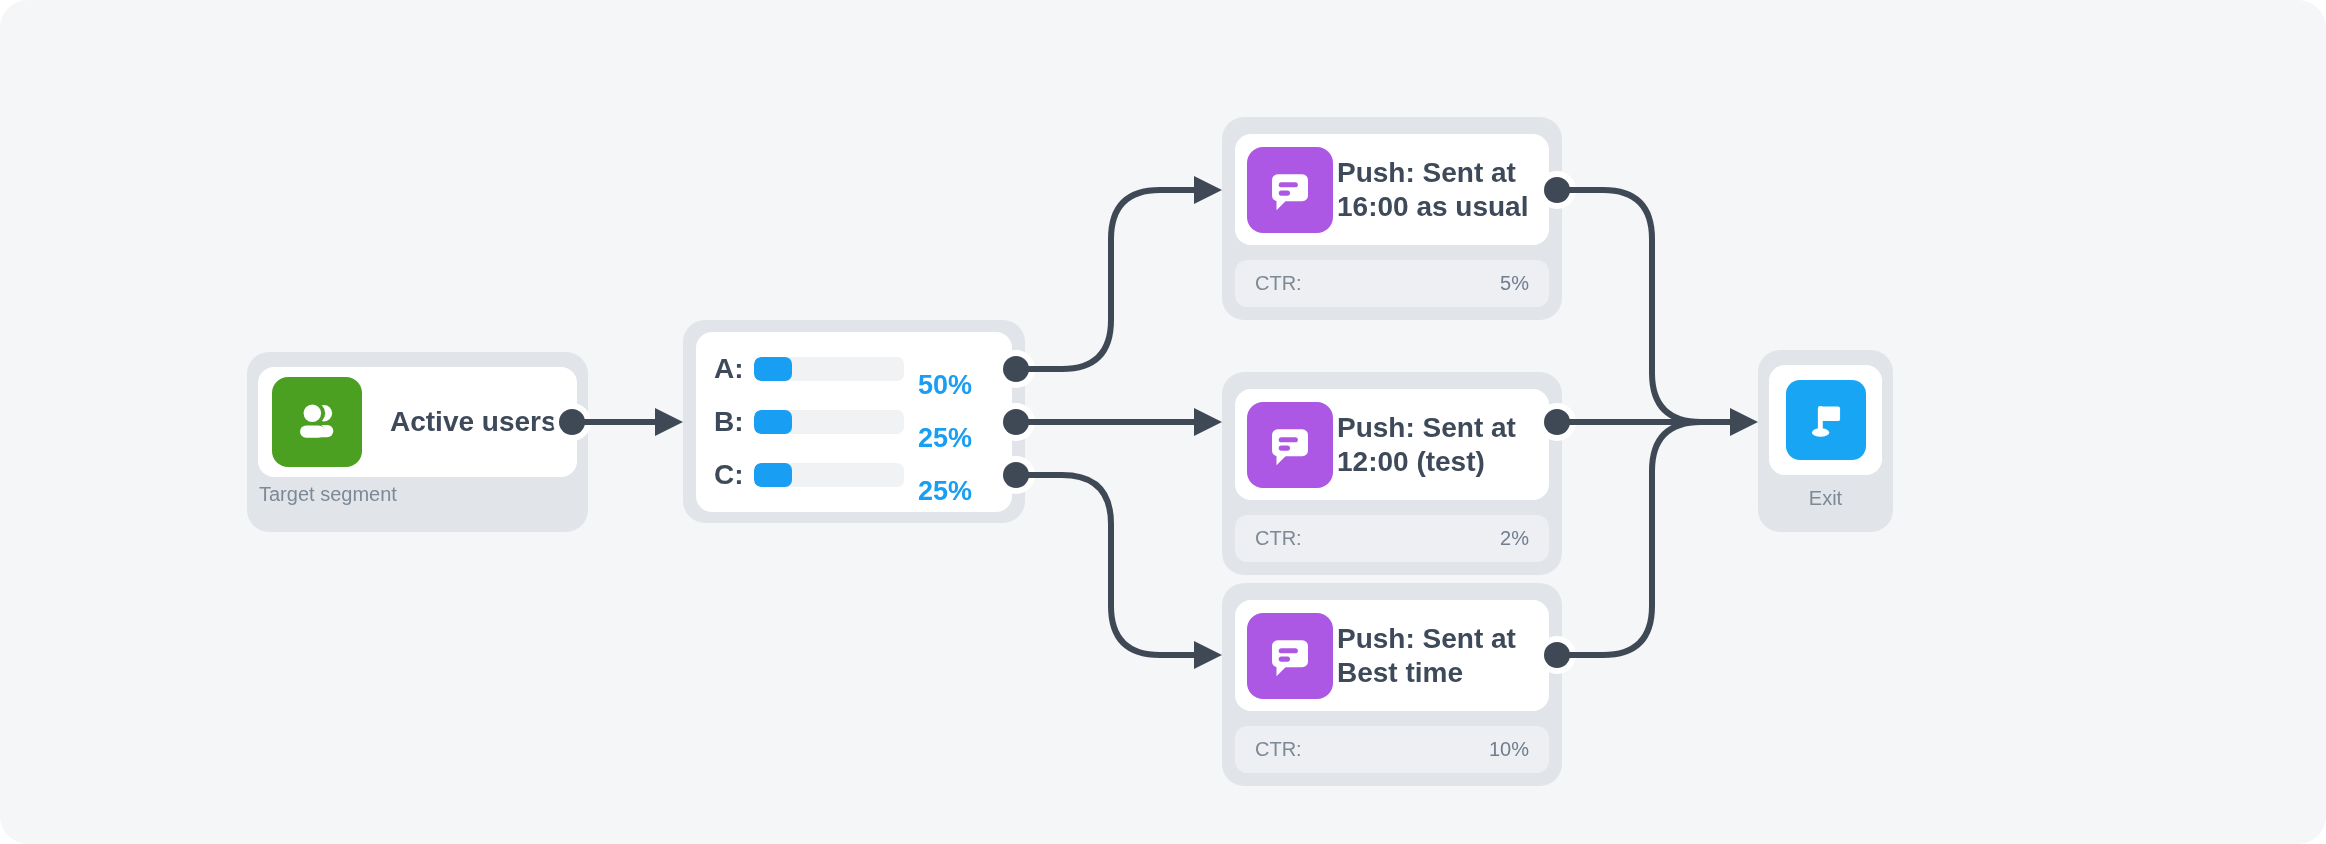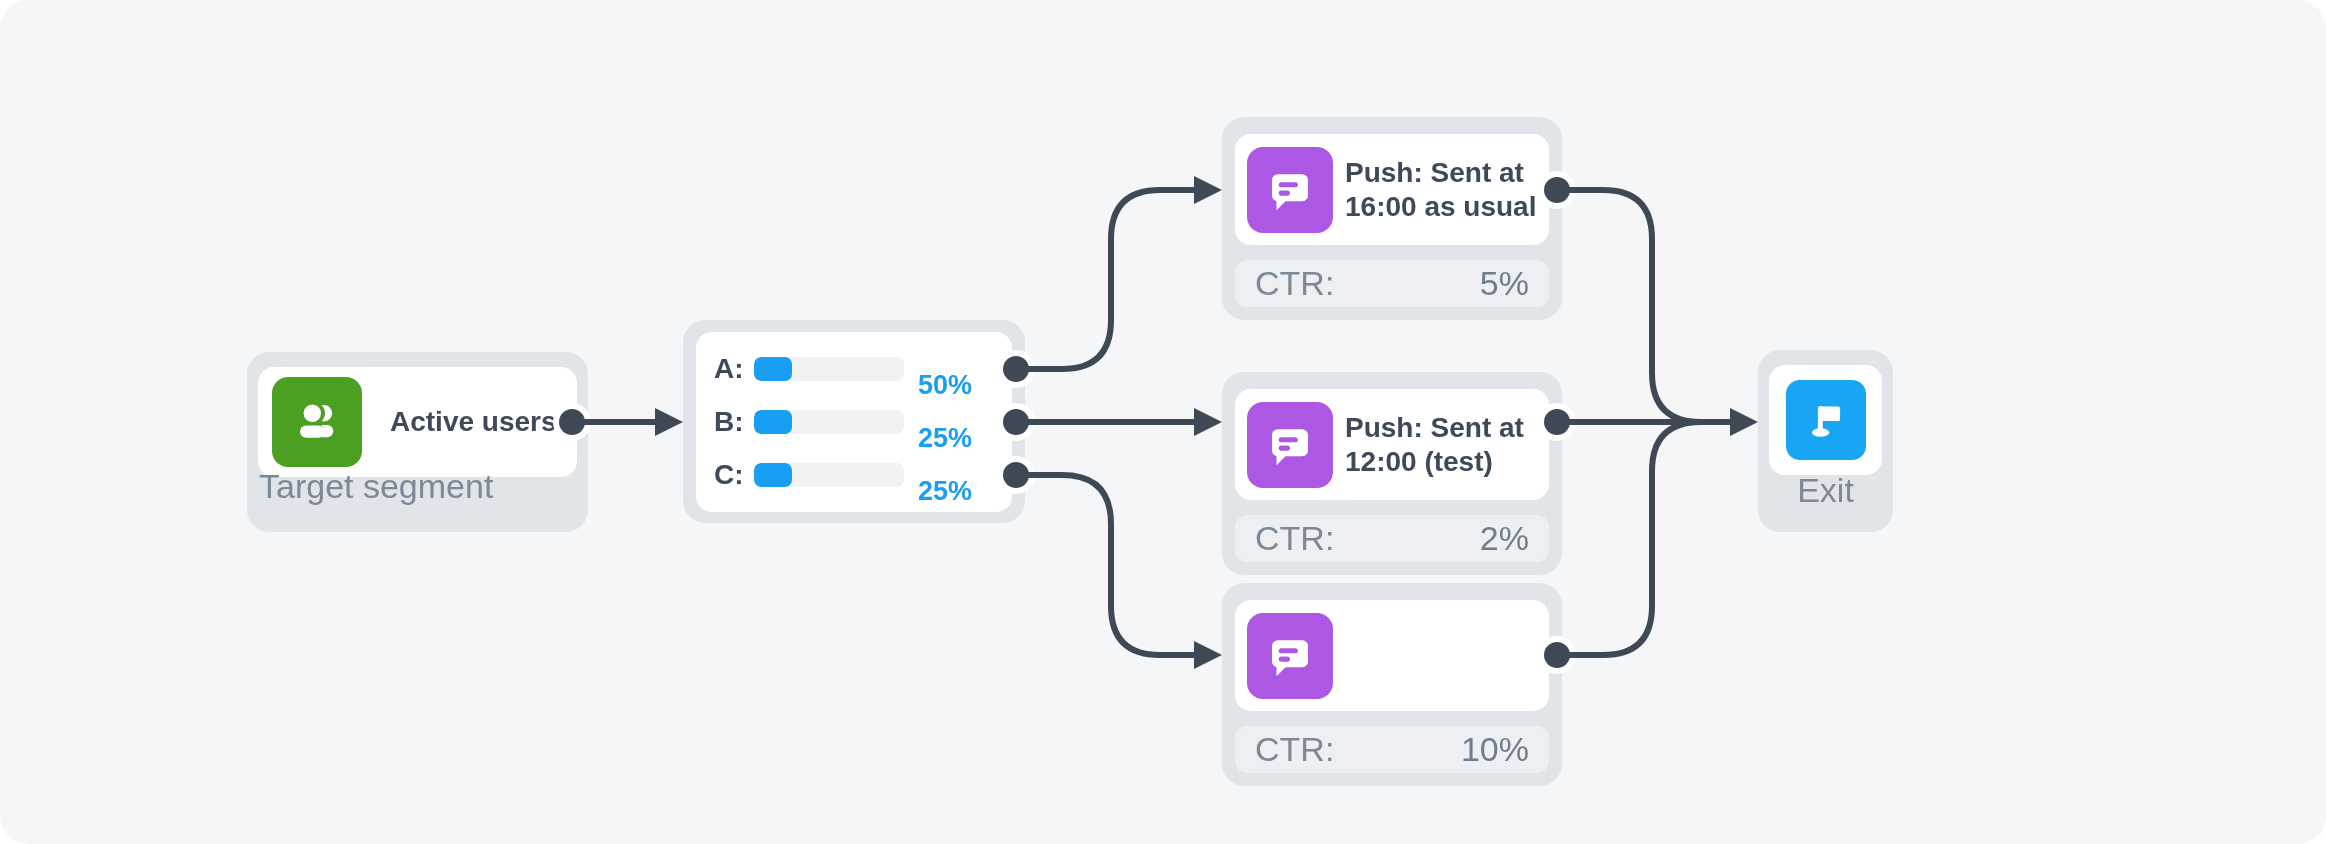--- a/index.html
+++ b/index.html
@@ -4,21 +4,21 @@
 <style>
   html,body{margin:0;padding:0;background:#ffffff;}
   body{font-family:"Liberation Sans","DejaVu Sans",sans-serif;}
   .canvas{position:relative;width:2326px;height:844px;background:var(--canvas_bg,#f5f6f7);
           border-radius:28px;overflow:hidden;}
   
   .node{position:absolute;background:var(--card_bg,#e1e5e9);border-radius:22px;}
   .inner{position:absolute;background:#ffffff;border-radius:16px;display:flex;align-items:center;}
   .icon-sq{flex:0 0 auto;display:flex;align-items:center;justify-content:center;border-radius:16px;}
   .title{font-size:28px;font-weight:bold;color:var(--title_text,#3e4a59);line-height:34px;}
-  .muted{font-size:34px;color:var(--muted_text,#7d8996);}
+  .muted{font-size:20px;color:var(--muted_text,#7d8996);}
 
   
   #node-segment{left:247px;top:352px;width:341px;height:180px;}
   #node-segment .inner{left:11px;top:15px;width:319px;height:110px;padding:0 14px;gap:28px;box-sizing:border-box;}
   #node-segment .icon-sq{width:90px;height:90px;background:var(--green,#4ba021);}
   #node-segment .caption{position:absolute;left:12px;top:488px;}
   #node-segment .caption{top:auto;bottom:26px;}
 
   
   #node-split{left:683px;top:320px;width:342px;height:203px;}
@@ -26,21 +26,21 @@
                      justify-content:center;align-items:stretch;box-sizing:border-box;padding:0 36px 0 18px;}
   .split-row{height:53px;display:flex;align-items:center;}
   .split-label{width:40px;font-size:28px;font-weight:bold;color:var(--title_text,#3e4a59);}
   .bar-track{flex:1;height:24px;background:#f1f2f4;border-radius:7px;margin-right:14px;overflow:hidden;}
   .bar-fill{height:100%;background:var(--accent_blue,#189ef2);border-radius:7px;}
   .split-value{width:58px;text-align:left;font-size:27px;font-weight:bold;color:var(--accent_blue,#189ef2);margin-top:32px;}
 
   
   .push-node{left:1222px;width:340px;height:203px;}
   #node-push-1{top:117px;} #node-push-2{top:348px;margin-top:24px;} #node-push-3{top:583px;}
-  .push-node .inner{left:13px;top:17px;width:314px;height:111px;padding:0 12px;gap:12px;box-sizing:border-box;}
+  .push-node .inner{left:13px;top:17px;width:314px;height:111px;padding:0 12px;gap:4px;box-sizing:border-box;justify-content:center;}
   .push-node .icon-sq{width:86px;height:86px;background:var(--purple,#ac58e4);}
   .push-title{max-width:212px;}
   .metric{position:absolute;left:13px;right:13px;top:143px;height:47px;background:var(--metric_bg,#edeff2);
           border-radius:12px;display:flex;align-items:center;justify-content:space-between;
           padding:0 20px;box-sizing:border-box;}
   .metric .val{color:#6f7d8e;}
 
   
   #node-exit{left:1758px;top:350px;width:135px;height:182px;}
   #node-exit .inner{left:11px;top:15px;width:113px;height:110px;justify-content:center;}
@@ -141,20 +141,21 @@
   <div class="node push-node" id="node-push-3">
     <div class="inner">
       <span class="icon-sq">
         <svg width="54" height="54" viewBox="0 0 48 48">
           <rect x="8" y="10" width="32" height="24" rx="5" fill="#fff"></rect>
           <polygon points="12,32 12,42 22,32" fill="#fff"></polygon>
           <rect x="14" y="17" width="17" height="4.6" rx="2.3" fill="#ac58e4"></rect>
           <rect x="14" y="24.4" width="10" height="4.6" rx="2.3" fill="#ac58e4"></rect>
         </svg>
       </span>
+      <span class="title push-title">Push: Sent at Best time</span>
     </div>
     <div class="metric muted">
       <span>CTR:</span>
       <span class="val">10%</span>
     </div>
   </div>
 
   <div class="node" id="node-exit">
     <div class="inner">
       <span class="icon-sq">

